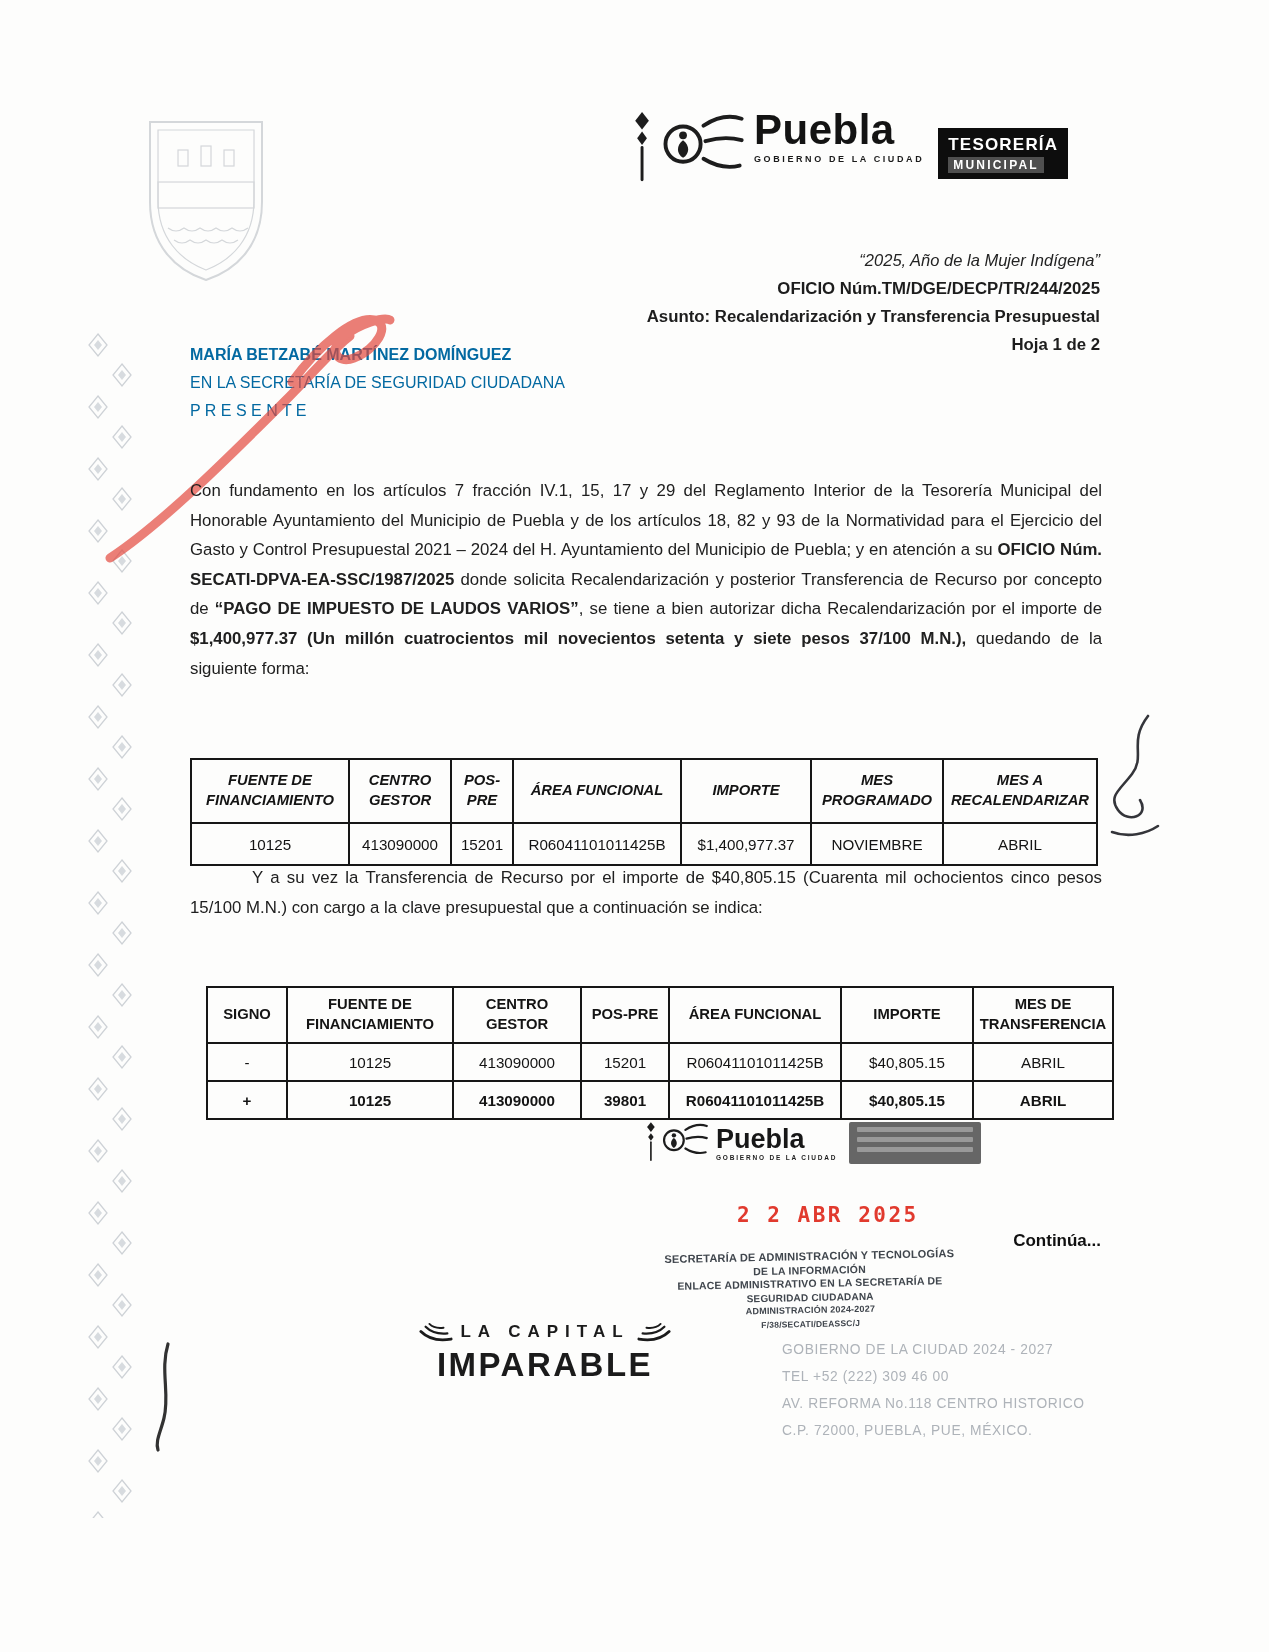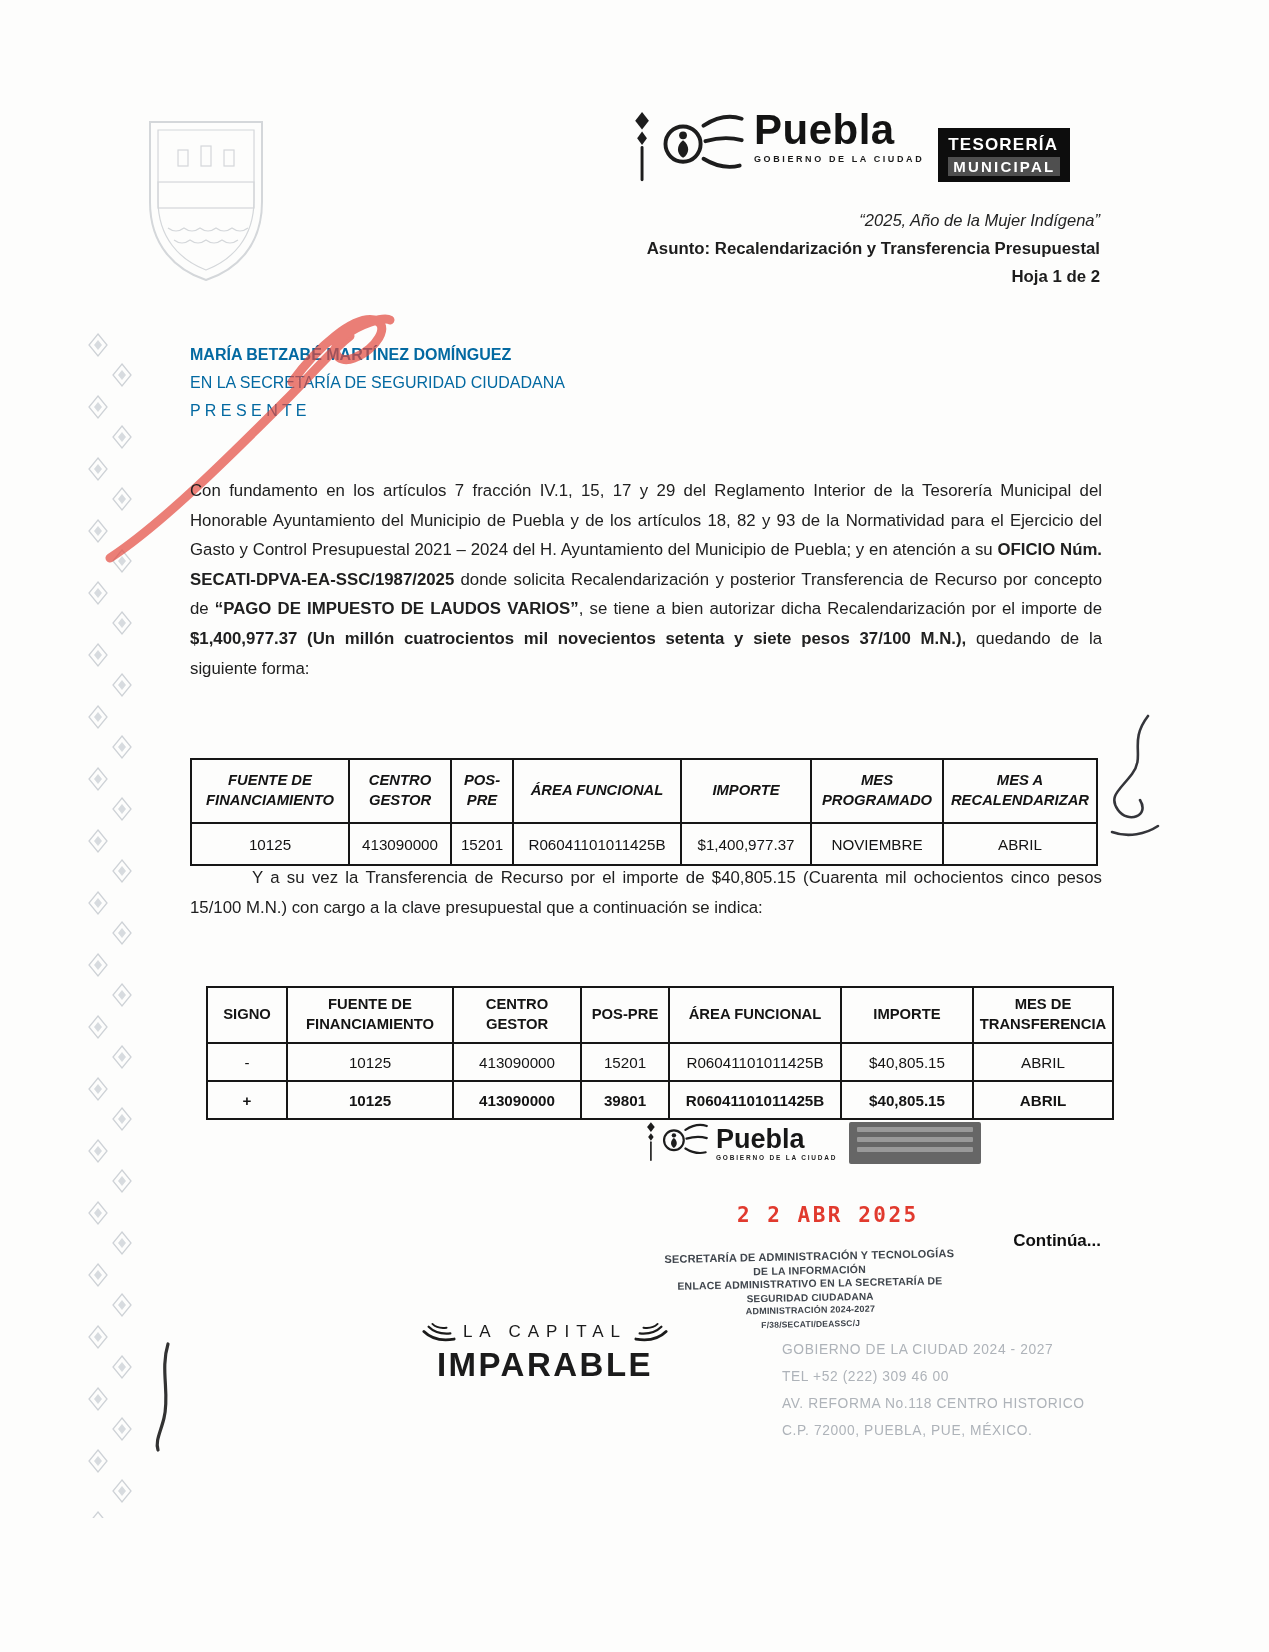--- a/index.html
+++ b/index.html
@@ -9,25 +9,25 @@
   .abs{position:absolute;}
   .b{font-weight:bold;}
 
   
   .logo-row{left:626px;top:108px;display:flex;align-items:flex-start;gap:10px;}
   .word-col{display:flex;flex-direction:column;}
   .wordmark{font-size:42px;font-weight:bold;letter-spacing:.5px;line-height:44px;color:#131313;}
   .tagline{font-size:9px;font-weight:bold;letter-spacing:2.6px;color:#1a1a1a;margin-top:2px;}
   .badge{background:#0d0d0d;color:#fff;padding:7px 10px 6px;margin-top:20px;margin-left:4px;}
   .badge-l1{font-size:17px;font-weight:bold;letter-spacing:1.2px;}
-  .badge-l2{font-size:15px;font-weight:bold;letter-spacing:2.2px;background:#4f4f4f;display:inline-block;padding:1px 5px;margin-top:2px;}
+  .badge-l2{font-size:12px;font-weight:bold;letter-spacing:2.2px;background:#4f4f4f;display:inline-block;padding:1px 5px;margin-top:2px;}
 
   
   .head-meta{right:169px;top:211px;text-align:right;}
-  .head-meta .legend{font-style:italic;font-size:16.5px;margin-bottom:9px;color:#232323;}
+  .head-meta .legend{font-style:italic;font-size:16.5px;margin-bottom:9px;color:#232323;margin-top:40px;}
   .head-meta .hm{font-weight:bold;font-size:16.8px;margin-bottom:8px;}
 
   
   .recipient{left:190px;top:341px;font-size:16px;line-height:28px;color:#0369a1;}
 
   
   .p1{left:190px;top:476px;width:912px;font-size:16.8px;line-height:29.6px;text-align:justify;color:#202020;}
   .p2{left:190px;top:863px;width:912px;font-size:16.8px;line-height:29.6px;text-align:justify;color:#202020;text-indent:62px;}
 
   
@@ -56,21 +56,21 @@
   .stamp-text .s3{font-size:10.5px;font-weight:bold;}
   .stamp-text .s4{font-size:10px;font-weight:bold;}
   .stamp-text .s5{font-size:9px;font-weight:bold;}
   .stamp-text .s6{font-size:8.5px;font-weight:bold;}
 
   .continua{right:168px;top:1231px;font-weight:bold;font-size:17px;color:#101010;}
 
   
   .capital{left:398px;top:1320px;width:294px;text-align:center;color:#1b1b1b;}
   .cap-row{display:flex;align-items:center;justify-content:center;gap:7px;}
-  .cap-word{font-size:17px;font-weight:normal;letter-spacing:7px;}
+  .cap-word{font-size:17px;font-weight:bold;letter-spacing:7px;}
   .imp-word{font-size:33px;font-weight:bold;letter-spacing:2.5px;margin-top:3px;}
 
   
   .footer-right{left:782px;top:1336px;font-size:13.8px;line-height:27px;color:#aeb3b9;letter-spacing:.6px;}
 </style>
 </head>
 <body>
 
 <div class="page">
 
@@ -135,20 +135,21 @@
       <div class="tagline">GOBIERNO DE LA CIUDAD</div>
     </div>
     <div class="badge">
       <div class="badge-l1">TESORERÍA</div>
       <div class="badge-l2">MUNICIPAL</div>
     </div>
   </div>
 
   <div class="abs head-meta">
     <div class="legend">“2025, Año de la Mujer Indígena”</div>
+    <div class="hm">OFICIO Núm.TM/DGE/DECP/TR/244/2025</div>
     <div class="hm">Asunto: Recalendarización y Transferencia Presupuestal</div>
     <div class="hm">Hoja 1 de 2</div>
   </div>
 
   <div class="abs recipient">
     <div class="b">MARÍA BETZABÉ MARTÍNEZ DOMÍNGUEZ</div>
     <div>EN LA SECRETARÍA DE SEGURIDAD CIUDADANA</div>
     <div>P R E S E N T E</div>
   </div>
 

